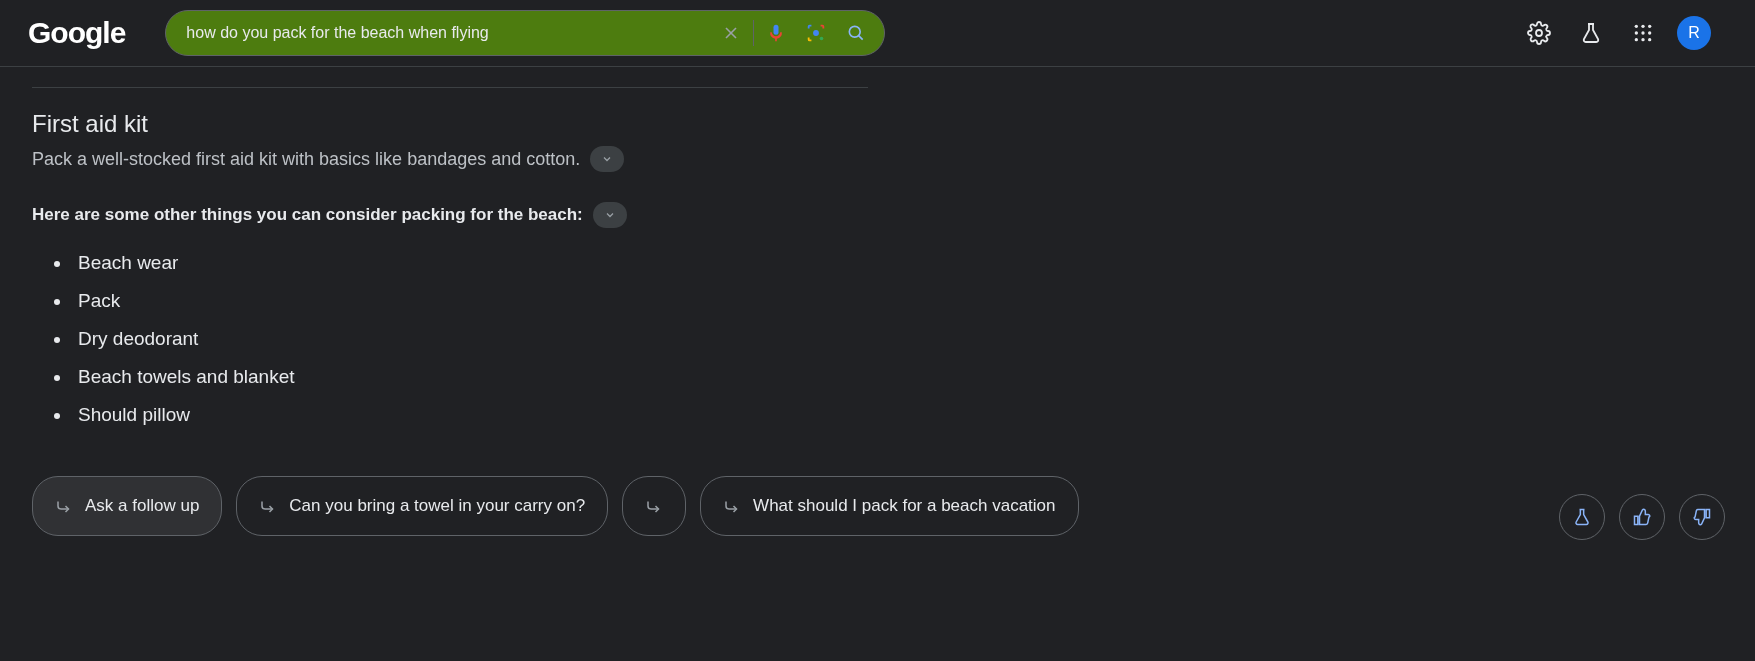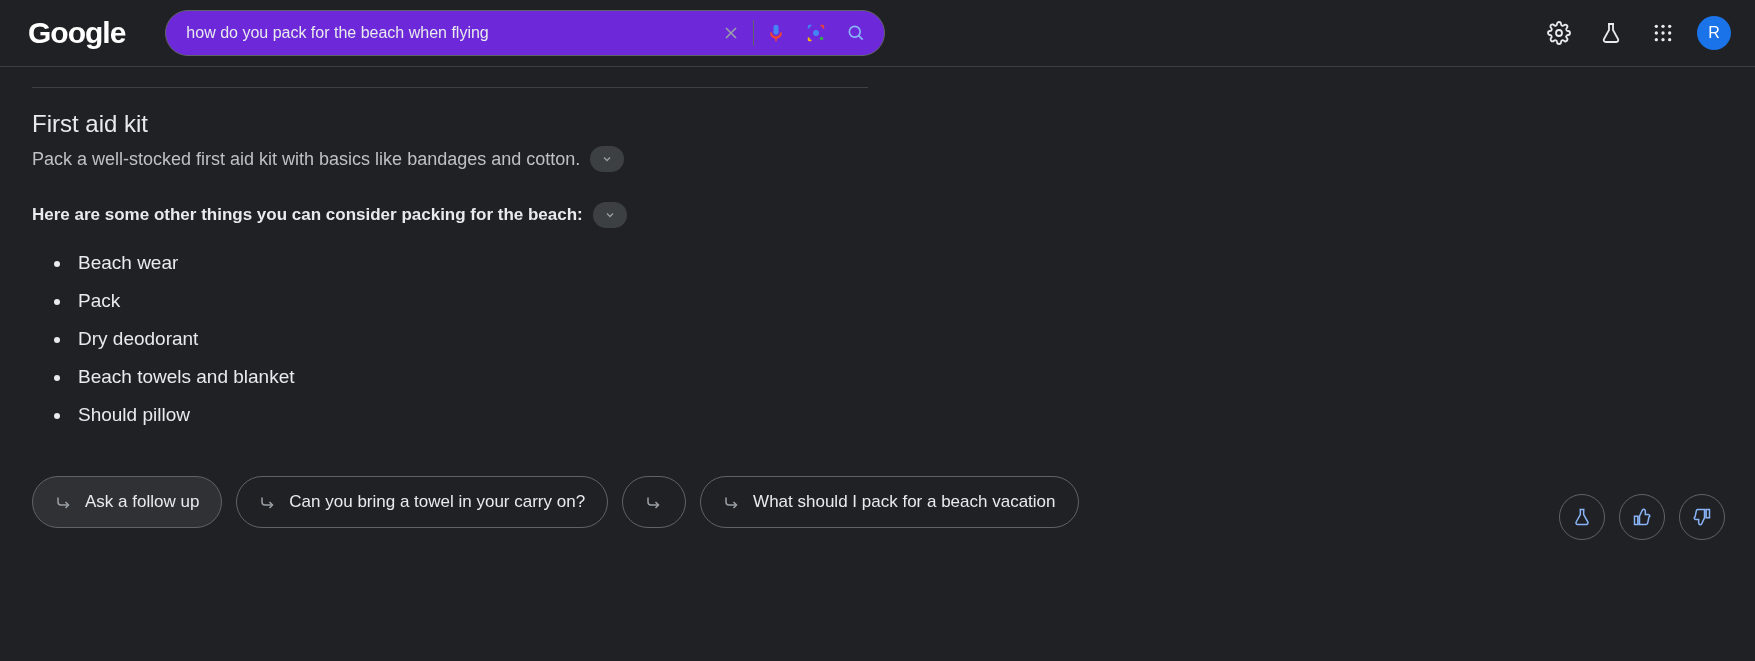--- a/index.html
+++ b/index.html
@@ -7,36 +7,36 @@
     background: #202124;
     color: #e8eaed;
     font-family: Arial, sans-serif;
     width: 1755px;
     height: 661px;
     overflow: hidden;
   }
   .header {
     display: flex;
     align-items: center;
-    padding: 10px 24px 10px 28px;
+    padding: 10px 44px 10px 28px;
     border-bottom: 1px solid #3c4043;
     height: 67px;
   }
   .logo {
     font-size: 30px;
     font-weight: 600;
     color: #fff;
     letter-spacing: -1px;
     margin-right: 40px;
     font-family: 'Product Sans', Arial, sans-serif;
   }
   .searchbar {
     display: flex;
     align-items: center;
-    background: #6d28d9;
+    background: #4d7c0f;
     border: 1px solid #5f6368;
     border-radius: 24px;
     width: 720px;
     height: 46px;
     padding: 0 8px 0 20px;
   }
   .searchbar input {
     flex: 1;
     background: transparent;
     border: none;
@@ -149,21 +149,21 @@
     margin-top: 50px;
     width: 1320px;
     overflow: hidden;
     -webkit-mask-image: linear-gradient(to right, black 0, black 1260px, transparent 1310px);
     mask-image: linear-gradient(to right, black 0, black 1260px, transparent 1310px);
   }
   .chip {
     display: inline-flex;
     align-items: center;
     gap: 12px;
-    height: 52px;
+    height: 60px;
     border: 1px solid #5f6368;
     border-radius: 26px;
     padding: 0 22px;
     font-size: 17px;
     color: #e8eaed;
     cursor: pointer;
     white-space: nowrap;
     flex-shrink: 0;
   }
   .chip.primary {

